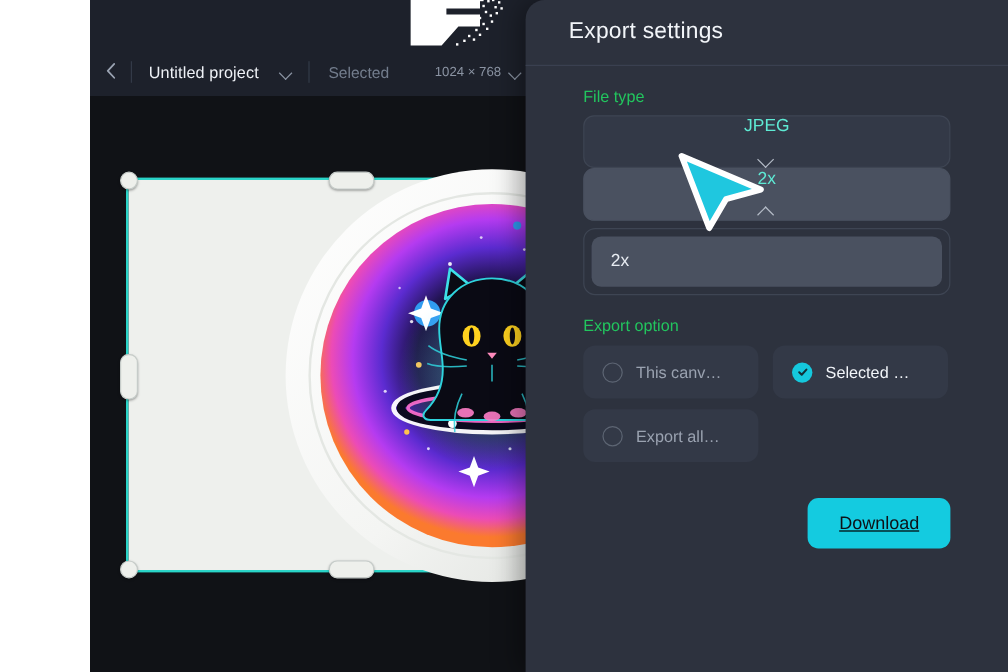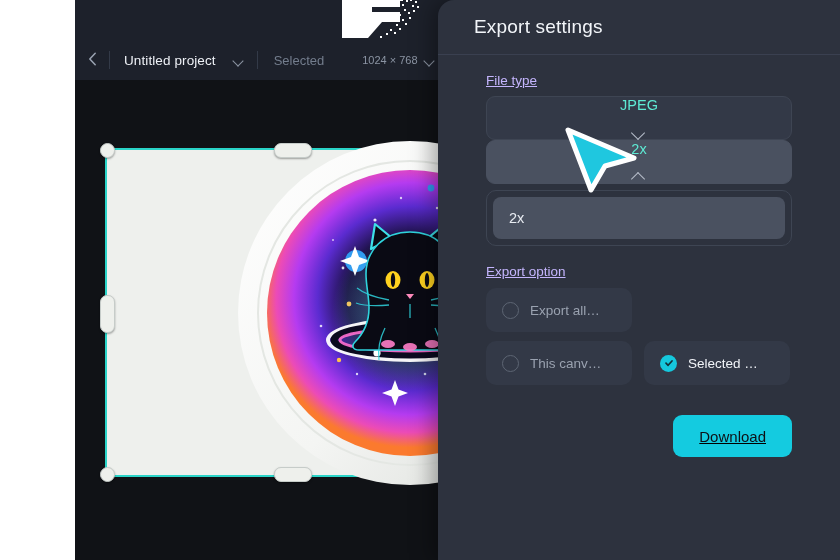--- a/index.html
+++ b/index.html
@@ -81,21 +81,21 @@
     position:absolute;left:438px;top:0;width:402px;height:560px;
     background:#2d323e;border-top-left-radius:16px;
     box-shadow:-6px 0 22px rgba(0,0,0,.35);
   }
   .panel-header{
     height:55px;display:flex;align-items:center;padding-left:16px;
     border-bottom:1px solid #3a4050;box-sizing:border-box;
   }
   .panel-title{color:#f2f5f9;font-size:19px;letter-spacing:.2px;margin-left:20px;}
   .panel-body{padding:18px 48px 0 48px;}
-  .field-label{color:#c4b5fd;font-size:13.5px;margin:0 0 8px 0;text-decoration:underline;}
+  .field-label{color:#22c55e;font-size:13.5px;margin:0 0 8px 0;}
   .label-gap{margin-top:18px;}
   .select-box{
     height:44px;border-radius:9px;display:flex;align-items:center;
     justify-content:space-between;padding:0 16px;box-sizing:border-box;
     background:#333947;border:1px solid #3e4553;color:#5eead4;font-size:14.5px;flex-direction:column;
   }
   .select-box.active{background:#4a5160;border-color:#4a5160;}
   .select-box .chev{color:#b6bdc9;width:12px;height:12px;}
   .select-box .chev::after{width:9px;height:9px;border-width:1.7px;}
   .option-list{
@@ -338,39 +338,39 @@
 
       <div class="option-list">
         <div class="option selected">2x</div>
       </div>
 
       <div class="field-label label-gap">Export option</div>
 
       <div class="opt-row">
         <div class="radio-chip">
           <span class="radio-ring"></span>
-          <span class="chip-label">Export all…</span>
-        </div>
-      </div>
-
-      <div class="opt-row">
-        <div class="radio-chip">
-          <span class="radio-ring"></span>
           <span class="chip-label">This canv…</span>
         </div>
         <div class="radio-chip">
           <span class="radio-check">
             <svg width="10" height="10" viewBox="0 0 10 10">
                 <path d="M2 5.2 L4.1 7.3 L8 3" fill="none" stroke="#123038" stroke-width="1.7" stroke-linecap="round" stroke-linejoin="round"></path>
               </svg>
           </span>
           <span class="chip-label on">Selected …</span>
         </div>
       </div>
 
+      <div class="opt-row">
+        <div class="radio-chip">
+          <span class="radio-ring"></span>
+          <span class="chip-label">Export all…</span>
+        </div>
+      </div>
+
       <div class="download-row">
         <div class="download-btn">Download</div>
       </div>
     </div>
   </div>
 
   <div class="cursor">
     <svg width="86" height="76" viewBox="0 0 86 76">
       <path d="M10 8 L76 36 L47 44 L33 68 Z" fill="#1fc7df" stroke="#ffffff" stroke-width="5" stroke-linejoin="round"></path>
     </svg>

